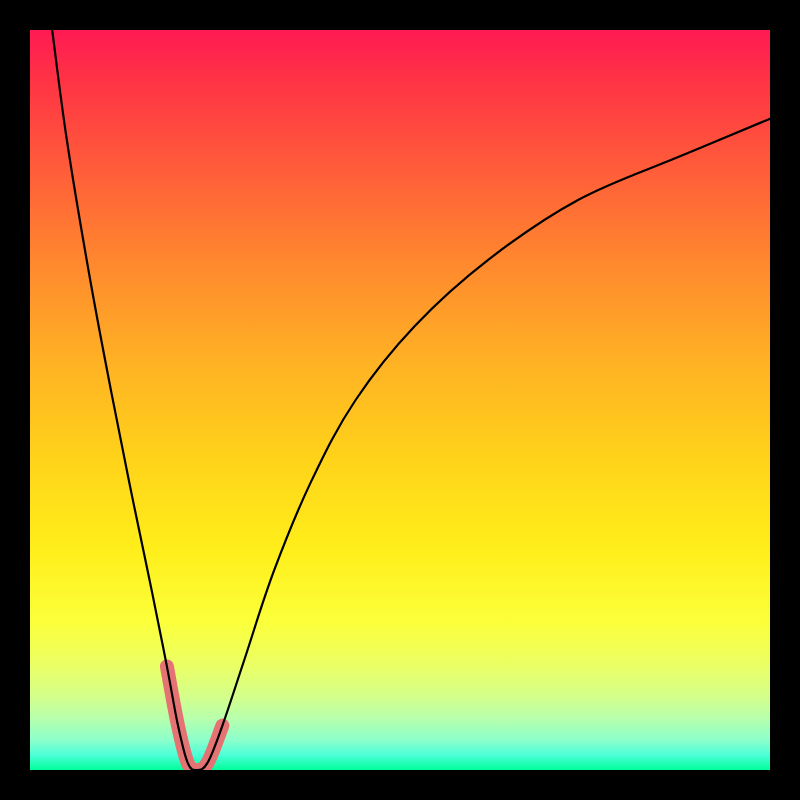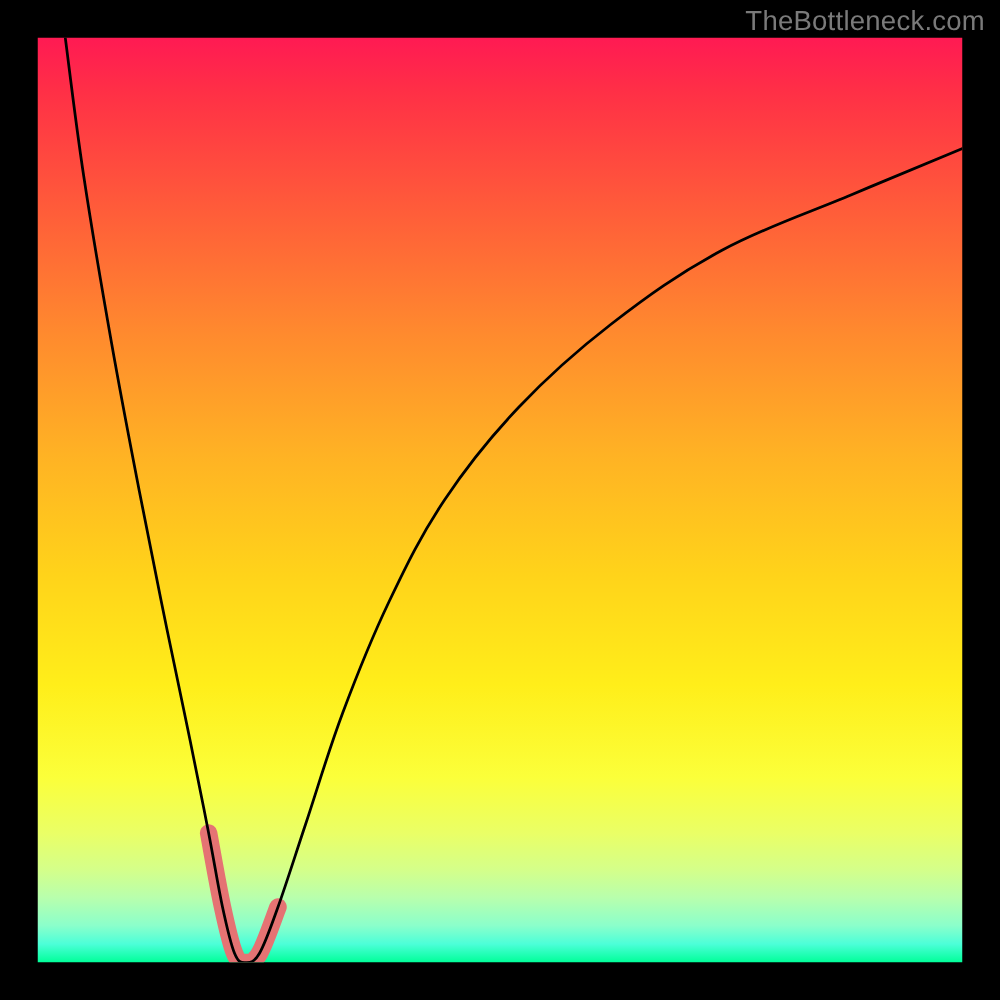--- a/index.html
+++ b/index.html
@@ -75,21 +75,20 @@
     font-weight: 500;
     letter-spacing: 0.2px;
     user-select: none;
   }
 </style>
 </head>
 <body>
 
 <div class="frame">
 
-  <div class="watermark">TheBottleneck.com</div>
 
   <div class="plot-area">
     <div class="gradient-bg"></div>
 
     <svg class="curve-svg" viewBox="0 0 740 740" preserveAspectRatio="none">
 
       <path id="salmon-path" class="salmon-band" d="M 136.90 636.40 C 138.90 647.06, 144.27 678.28, 148.00 695.60 C 151.73 712.92, 154.29 724.61, 157.62 732.60 C 160.95 740.59, 162.90 740.00, 166.50 740.00 C 170.10 740.00, 172.94 740.59, 177.60 732.60 C 182.26 724.61, 189.74 702.26, 192.40 695.60"></path>
 
       <path id="main-curve" class="curve-path" d="M 22.20 0.00 C 24.86 19.98, 30.34 67.04, 37.00 111.00 C 43.66 154.96, 51.21 198.91, 59.20 244.20 C 67.19 289.49, 73.41 321.31, 81.40 362.60 C 89.39 403.89, 96.27 437.64, 103.60 473.60 C 110.93 509.56, 116.11 533.10, 122.10 562.40 C 128.09 591.70, 132.24 612.42, 136.90 636.40 C 141.56 660.38, 144.27 678.28, 148.00 695.60 C 151.73 712.92, 154.29 724.61, 157.62 732.60 C 160.95 740.59, 162.90 740.00, 166.50 740.00 C 170.10 740.00, 172.94 740.59, 177.60 732.60 C 182.26 724.61, 185.74 714.25, 192.40 695.60 C 199.06 676.95, 205.28 656.97, 214.60 629.00 C 223.92 601.03, 232.21 572.17, 244.20 540.20 C 256.19 508.23, 266.55 482.04, 281.20 451.40 C 295.85 420.76, 306.95 397.97, 325.60 370.00 C 344.25 342.03, 360.82 321.31, 384.80 296.00 C 408.78 270.69, 429.50 252.04, 458.80 229.40 C 488.10 206.76, 512.97 188.85, 547.60 170.20 C 582.23 151.55, 616.57 140.45, 651.20 125.80 C 685.83 111.15, 724.02 95.46, 740.00 88.80"></path>
     </svg>

